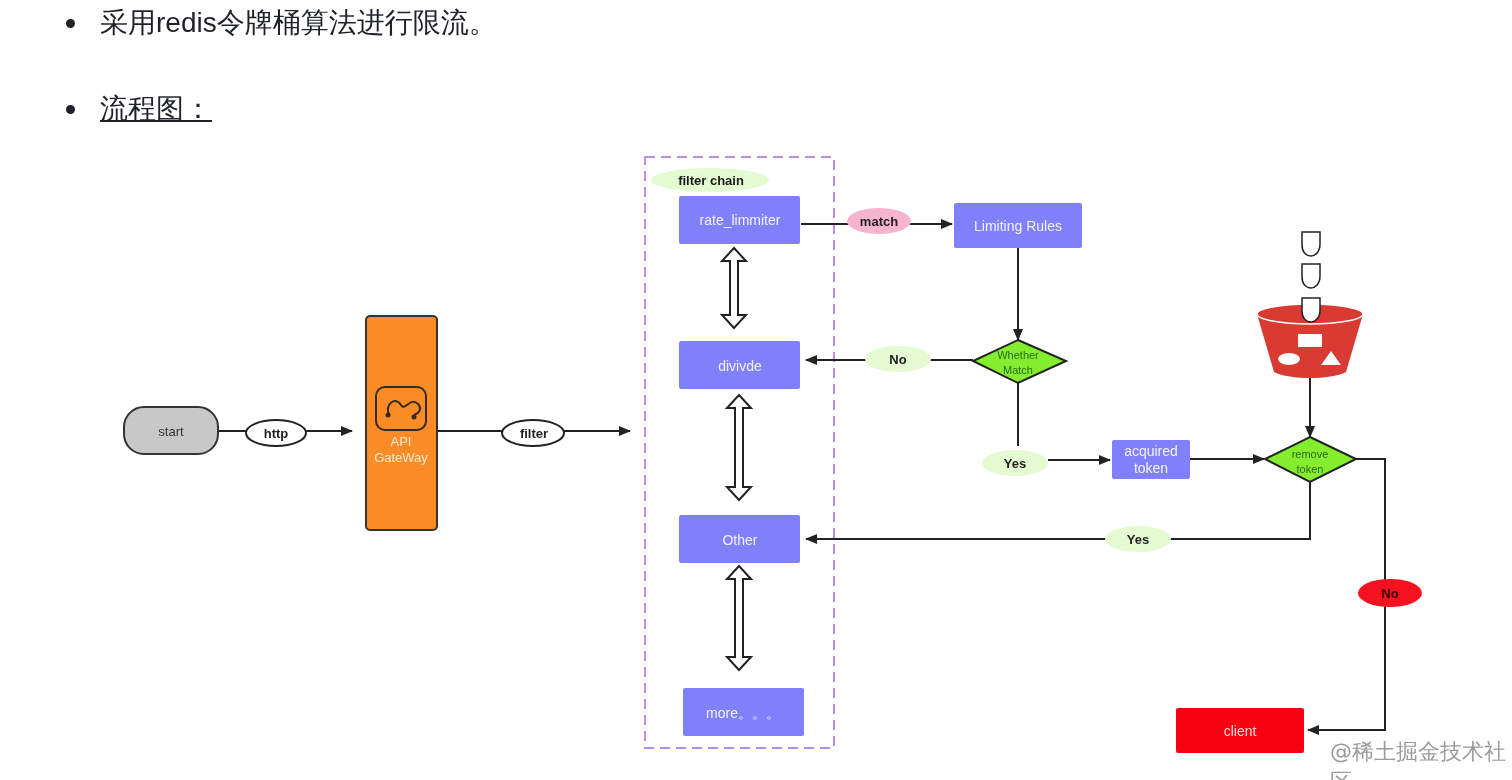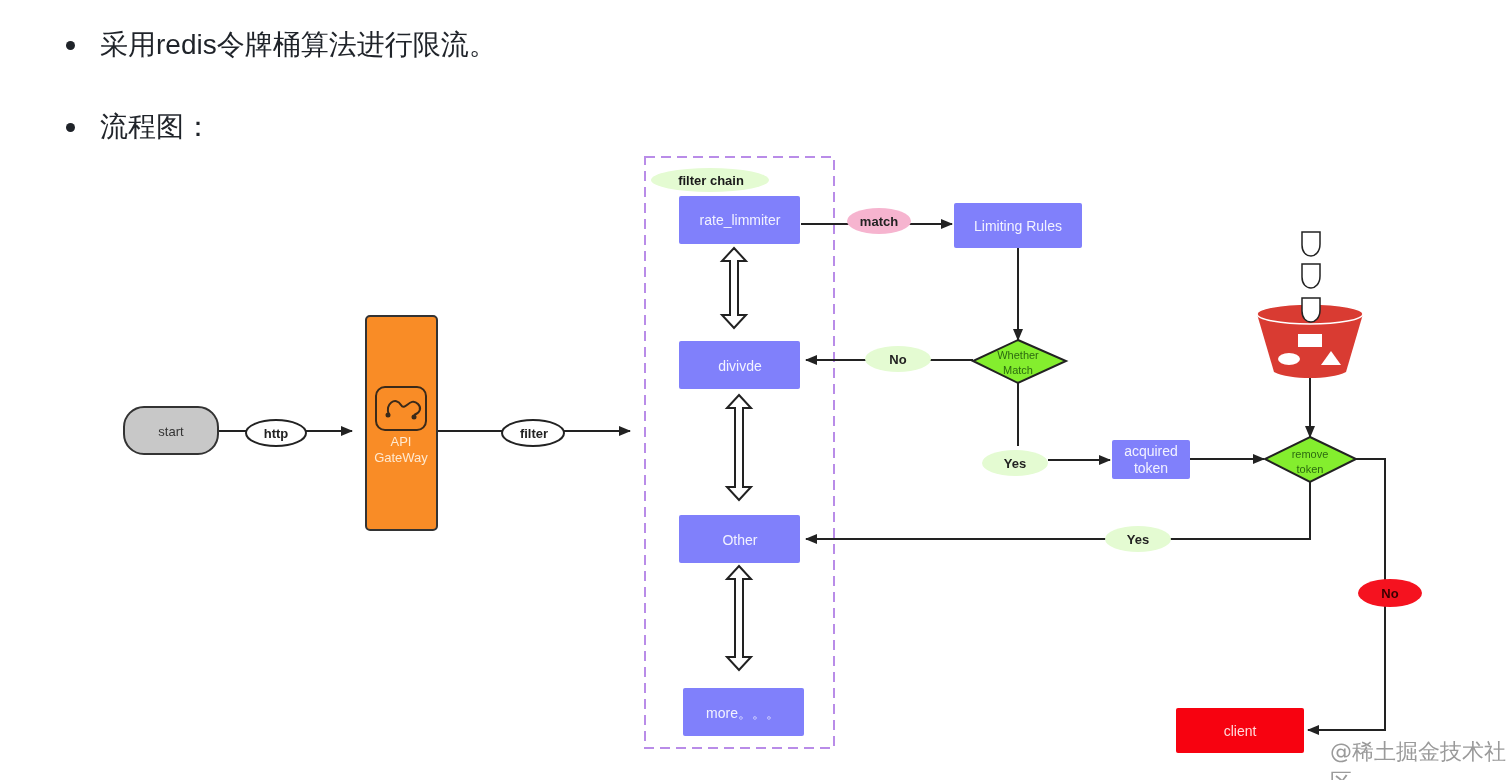--- a/index.html
+++ b/index.html
@@ -1,21 +1,21 @@
 <!DOCTYPE html>
 <html><head>
   <meta charset="utf-8">
   <style>
     html, body { margin: 0; padding: 0; background: #ffffff; }
     body { width: 1512px; height: 780px; position: relative; overflow: hidden;
            font-family: "Liberation Sans", "DejaVu Sans", sans-serif; color: #1f2329; }
     .bullet-line { position: absolute; left: 66px; display: flex; align-items: center; font-size: 28px; color: #1f2329; }
     .bullet-dot { width: 9px; height: 9px; border-radius: 50%; background: #1f2329; margin-right: 25px; }
-    #l1 { top: 26px; }
-    #l2 { top: 108px; }
+    #l1 { top: 4px; }
+    #l2 { top: 90px; text-decoration: underline; }
     svg#diagram { position: absolute; left: 0; top: 0; }
     .lbl { font-family: "Liberation Sans", "DejaVu Sans", sans-serif; }
     .watermark { position: absolute; left: 1330px; top: 737px; font-size: 22px; color: #9a9a9a;
                  font-family: "DejaVu Sans", sans-serif; }
   </style>
 </head>
 <body>
 
 <div class="bullet-line" id="l1">
   <span class="bullet-dot"></span>

